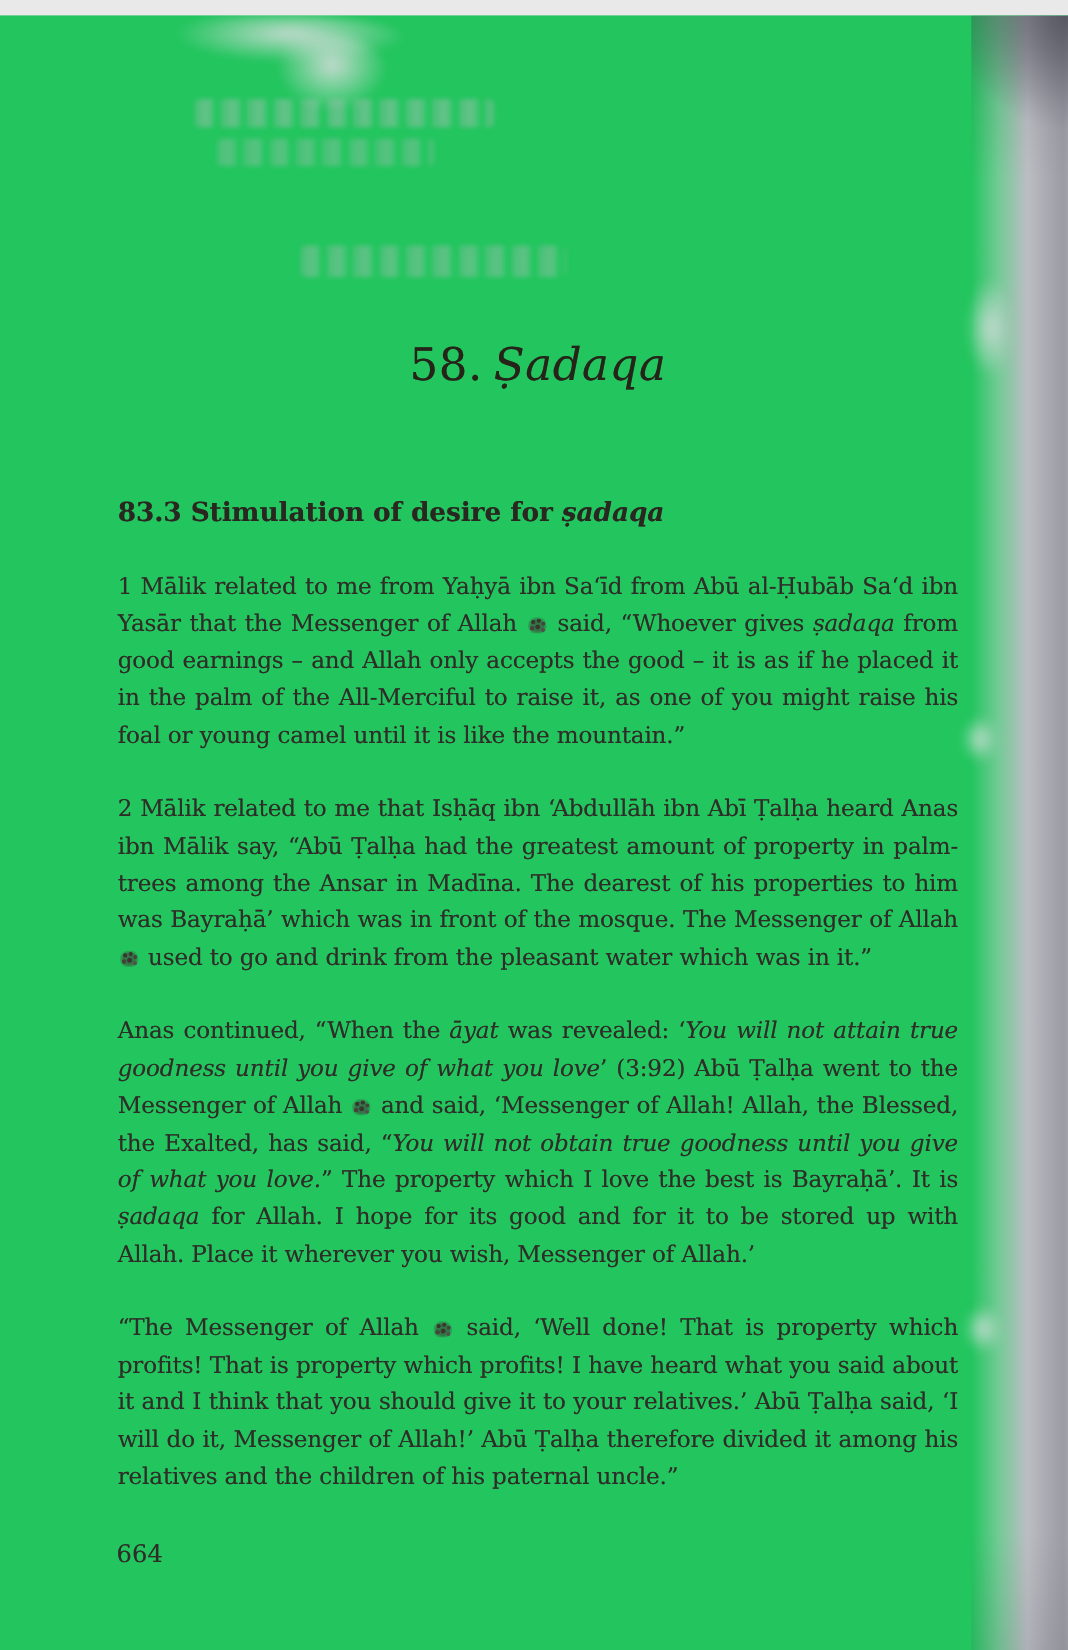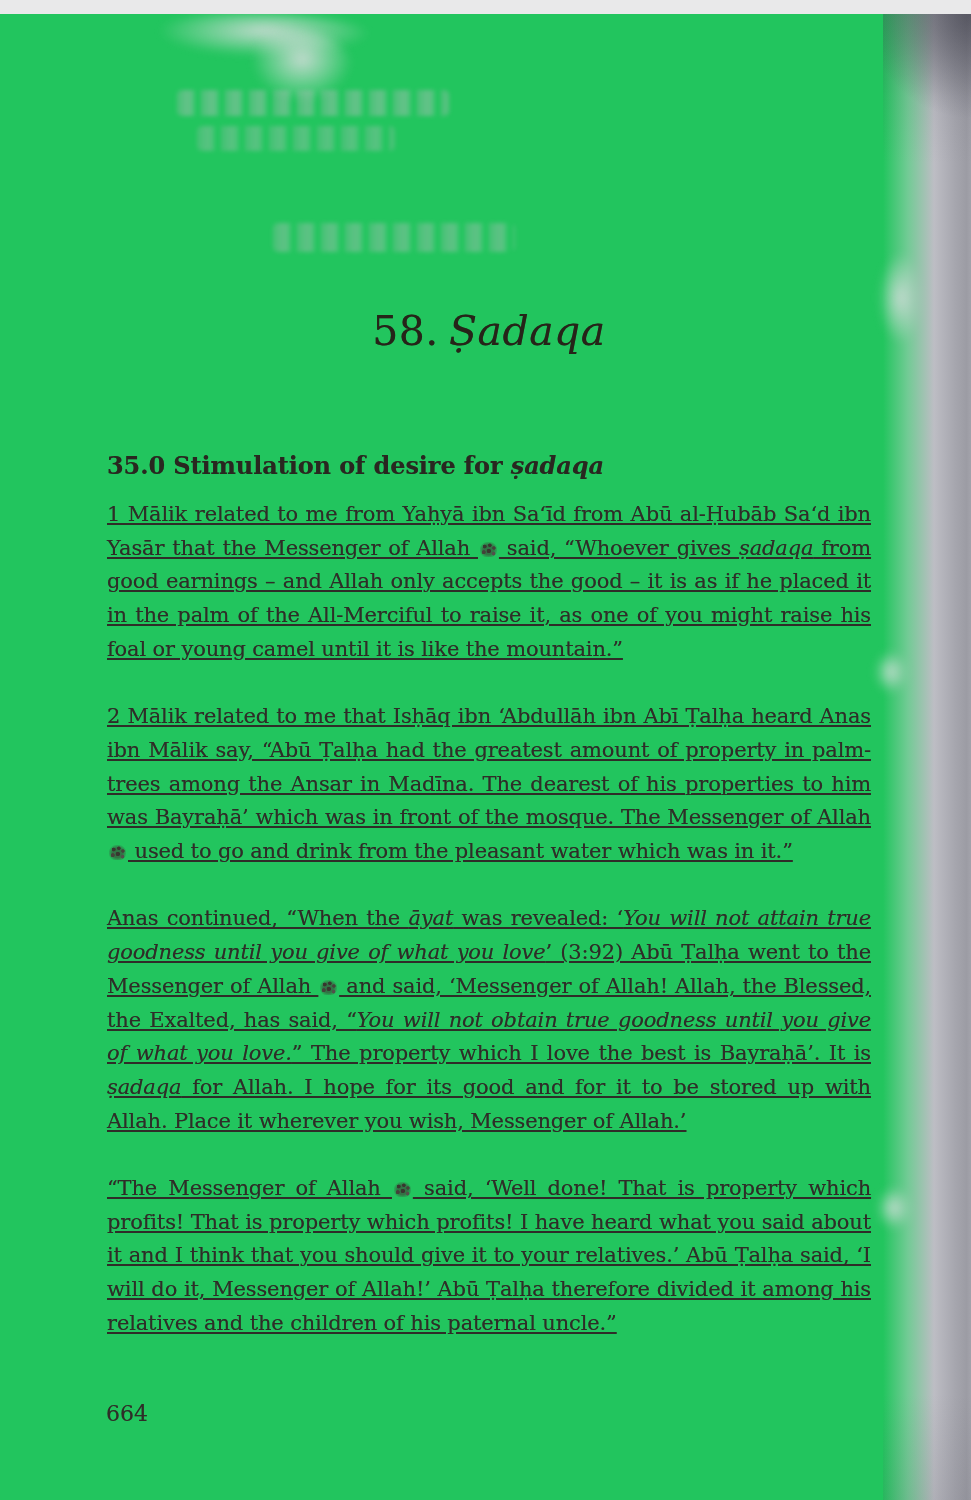--- a/index.html
+++ b/index.html
@@ -94,29 +94,28 @@
     font-weight: bold;
     color: #292720;
     letter-spacing: -0.1px;
     text-shadow: 0 0 0.5px rgba(41,39,32,0.5);
   }
   .section-heading .it { font-style: italic; }
 
   .body-text {
     position: absolute;
     left: 107px;
-    top: 484px;
+    top: 503px;
     width: 764px;
     font-size: 21px;
     line-height: 33.7px;
     letter-spacing: -0.15px;
     text-align: justify;
     color: #2f2d28;
     text-shadow: 0 0 0.55px rgba(47,45,40,0.55);
-    text-decoration: underline;
   }
   .body-text p { margin: 0 0 33.7px 0; }
   .body-text p:last-child { margin-bottom: 0; }
   .it { font-style: italic; }
 
   
   .pbuh {
     display: inline-block;
     width: 17px;
     height: 15px;
@@ -154,21 +153,21 @@
   <div class="bleed bleed-line" style="left:197px; top:112px; width:198px; height:25px; opacity:0.45;"></div>
   <div class="bleed bleed-line" style="left:273px; top:209px; width:242px; height:29px; opacity:0.5;"></div>
   <div class="bleed bleed-soft" style="left:878px; top:238px; width:46px; height:92px;"></div>
   <div class="bleed bleed-soft" style="left:874px; top:636px; width:34px; height:44px;"></div>
   <div class="bleed bleed-soft" style="left:876px; top:1172px; width:36px; height:44px;"></div>
 
   <h1 class="chapter-title">
     <span class="num">58.</span><span class="it">Ṣadaqa</span>
   </h1>
 
-  <h2 class="section-heading"><span>35.0 Stimulation of desire for </span><span class="it">ṣadaqa</span></h2>
+  <h2 class="section-heading"><span>83.3 Stimulation of desire for </span><span class="it">ṣadaqa</span></h2>
 
   <div class="body-text">
     <p><span>1 Mālik related to me from Yaḥyā ibn Sa‘īd from Abū al-Ḥubāb Sa‘d ibn Yasār that the Messenger of Allah </span><span class="pbuh" aria-label="ﷺ"></span><span> said, “Whoever gives </span><span class="it">ṣadaqa</span><span> from good earnings – and Allah only accepts the good – it is as if he placed it in the palm of the All-Merciful to raise it, as one of you might raise his foal or young camel until it is like the mountain.”</span></p>
     <p><span>2 Mālik related to me that Isḥāq ibn ‘Abdullāh ibn Abī Ṭalḥa heard Anas ibn Mālik say, “Abū Ṭalḥa had the greatest amount of property in palm-trees among the Ansar in Madīna. The dearest of his properties to him was Bayraḥā’ which was in front of the mosque. The Messenger of Allah </span><span class="pbuh" aria-label="ﷺ"></span><span> used to go and drink from the pleasant water which was in it.”</span></p>
     <p><span>Anas continued, “When the </span><span class="it">āyat</span><span> was revealed: ‘</span><span class="it">You will not attain true goodness until you give of what you love</span><span>’ (3:92) Abū Ṭalḥa went to the Messenger of Allah </span><span class="pbuh" aria-label="ﷺ"></span><span> and said, ‘Messenger of Allah! Allah, the Blessed, the Exalted, has said, “</span><span class="it">You will not obtain true goodness until you give of what you love.</span><span>” The property which I love the best is Bayraḥā’. It is </span><span class="it">ṣadaqa</span><span> for Allah. I hope for its good and for it to be stored up with Allah. Place it wherever you wish, Messenger of Allah.’</span></p>
     <p><span>“The Messenger of Allah </span><span class="pbuh" aria-label="ﷺ"></span><span> said, ‘Well done! That is property which profits! That is property which profits! I have heard what you said about it and I think that you should give it to your relatives.’ Abū Ṭalḥa said, ‘I will do it, Messenger of Allah!’ Abū Ṭalḥa therefore divided it among his relatives and the children of his paternal uncle.”</span></p>
   </div>
 
   <div class="page-number">664</div>
 

